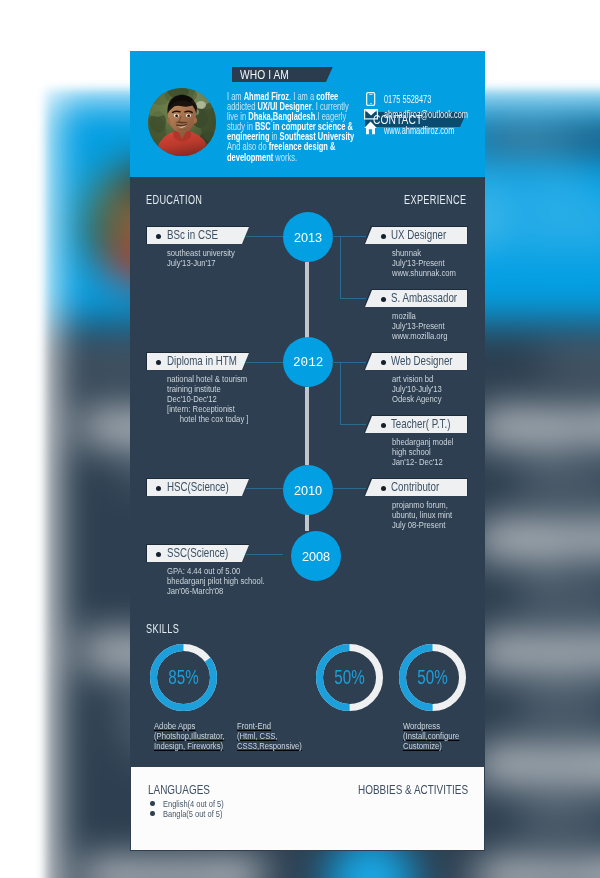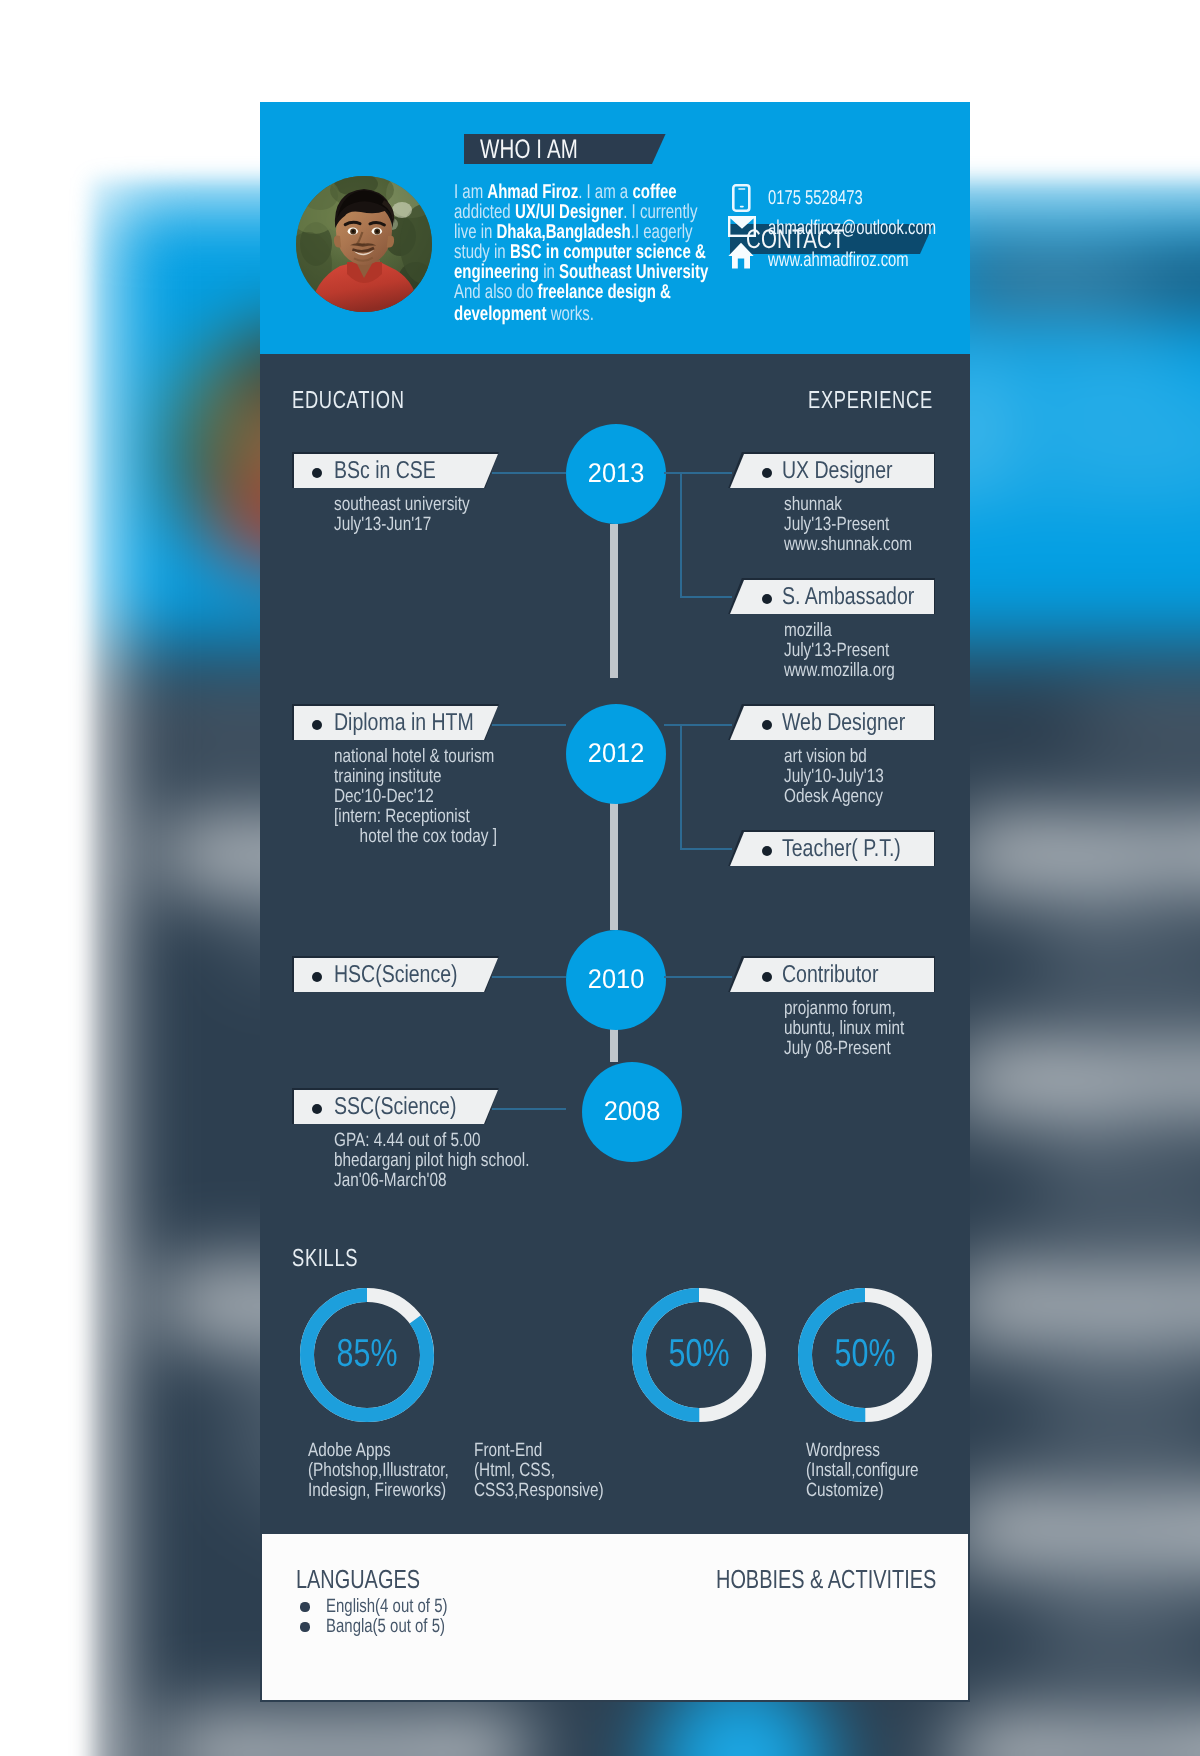--- a/index.html
+++ b/index.html
@@ -64,21 +64,21 @@
   .tg .tt{position:absolute;top:0.5px;font-size:12.2px;line-height:15px;color:#3c5064;white-space:nowrap;
           transform:scaleX(.80);transform-origin:left top;}
 
   
   .sb{position:absolute;}
   .sb .ln{font-size:9.6px;line-height:10px;color:#ccd5dd;white-space:nowrap;height:10px;
           transform:scaleX(.80);transform-origin:left top;width:max-content;}
 
   
   .sk{position:absolute;}
-  .skl{position:absolute;}
+  .skl{position:absolute;text-decoration:underline;}
   .skl .ln{font-size:9.6px;line-height:10.1px;color:#ccd5dd;white-space:nowrap;height:10.1px;
            transform:scaleX(.80);transform-origin:left top;width:max-content;}
 
   
   .fh{position:absolute;font-size:13px;line-height:15px;color:#3e4e60;white-space:nowrap;
       transform:scaleX(.766);transform-origin:left top;}
   .fli{position:absolute;font-size:9.6px;line-height:10px;color:#46576a;white-space:nowrap;
        transform:scaleX(.78);transform-origin:left top;}
   .fdot{position:absolute;width:4.6px;height:4.6px;border-radius:50%;background:#2f3f52;}
   .fp{position:absolute;}
@@ -399,21 +399,21 @@
               </svg></div>
             <div class="ctx" style="top: 34.5px;">www.ahmadfiroz.com</div>
           </div>
         </div>
         <div class="sh" style="left: 16px; top: 143px;">EDUCATION</div>
         <div class="sh" style="left: 274px; top: 143px;">EXPERIENCE</div>
         <div class="tlline" style="top: 211px; height: 77px;"></div>
         <div class="tlline" style="top: 336px; height: 78px;"></div>
         <div class="tlline" style="top: 462px; height: 18px;"></div>
         <div class="tlc" style="left: 153px; top: 160.5px; width: 50px; height: 50px; line-height: 50px;"><i>2013</i></div>
-        <div class="tlc" style="left: 153px; top: 301px; width: 50px; height: 50px; line-height: 50px;"><i>2012</i></div>
+        <div class="tlc" style="left: 153px; top: 286px; width: 50px; height: 50px; line-height: 50px; font-family: Liberation Mono, monospace;"><i>2012</i></div>
         <div class="tlc" style="left: 153px; top: 413.5px; width: 50px; height: 50px; line-height: 50px;"><i>2010</i></div>
         <div class="tlc" style="left: 161px; top: 479.5px; width: 50px; height: 50px; line-height: 50px;"><i>2008</i></div>
         <div class="tg" style="left: 17px; top: 176px; width: 102px; background: rgb(238, 240, 241); clip-path: polygon(0px 0px, 100% 0px, 93.1373% 100%, 0px 100%);">
           <span class="dot" style="left: 9px;"></span>
           <span class="tt" style="left: 20px;">BSc in CSE</span>
         </div>
         <div class="sb" style="left: 37px; top: 197px;">
           <div class="ln">southeast university</div>
           <div class="ln">July'13-Jun'17</div>
         </div>
@@ -468,20 +468,25 @@
           <span class="tt" style="left: 26px;">Web Designer</span>
         </div>
         <div class="sb" style="left: 262px; top: 323px;">
           <div class="ln">art vision bd</div>
           <div class="ln">July'10-July'13</div>
           <div class="ln">Odesk Agency</div>
         </div>
         <div class="tg" style="left: 235px; top: 365px; width: 102px; background: rgb(238, 240, 241); clip-path: polygon(6.86275% 0px, 100% 0px, 100% 100%, 0px 100%);">
           <span class="dot" style="left: 16px;"></span>
           <span class="tt" style="left: 26px;">Teacher( P.T.)</span>
+        </div>
+        <div class="sb" style="left: 262px; top: 386px;">
+          <div class="ln">bhedarganj model</div>
+          <div class="ln">high school</div>
+          <div class="ln">Jan'12- Dec'12</div>
         </div>
         <div class="tg" style="left: 235px; top: 428px; width: 102px; background: rgb(238, 240, 241); clip-path: polygon(6.86275% 0px, 100% 0px, 100% 100%, 0px 100%);">
           <span class="dot" style="left: 16px;"></span>
           <span class="tt" style="left: 26px;">Contributor</span>
         </div>
         <div class="sb" style="left: 262px; top: 449px;">
           <div class="ln">projanmo forum,</div>
           <div class="ln">ubuntu, linux mint</div>
           <div class="ln">July 08-Present</div>
         </div>

